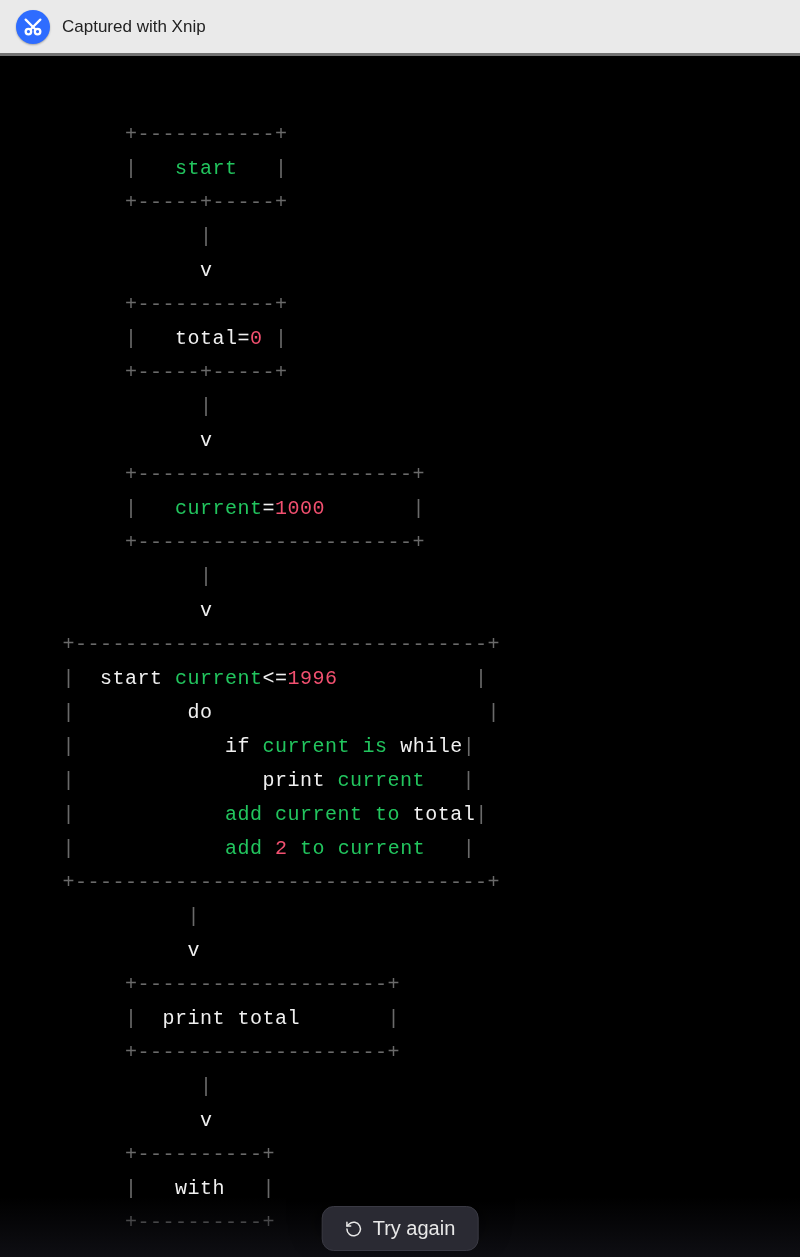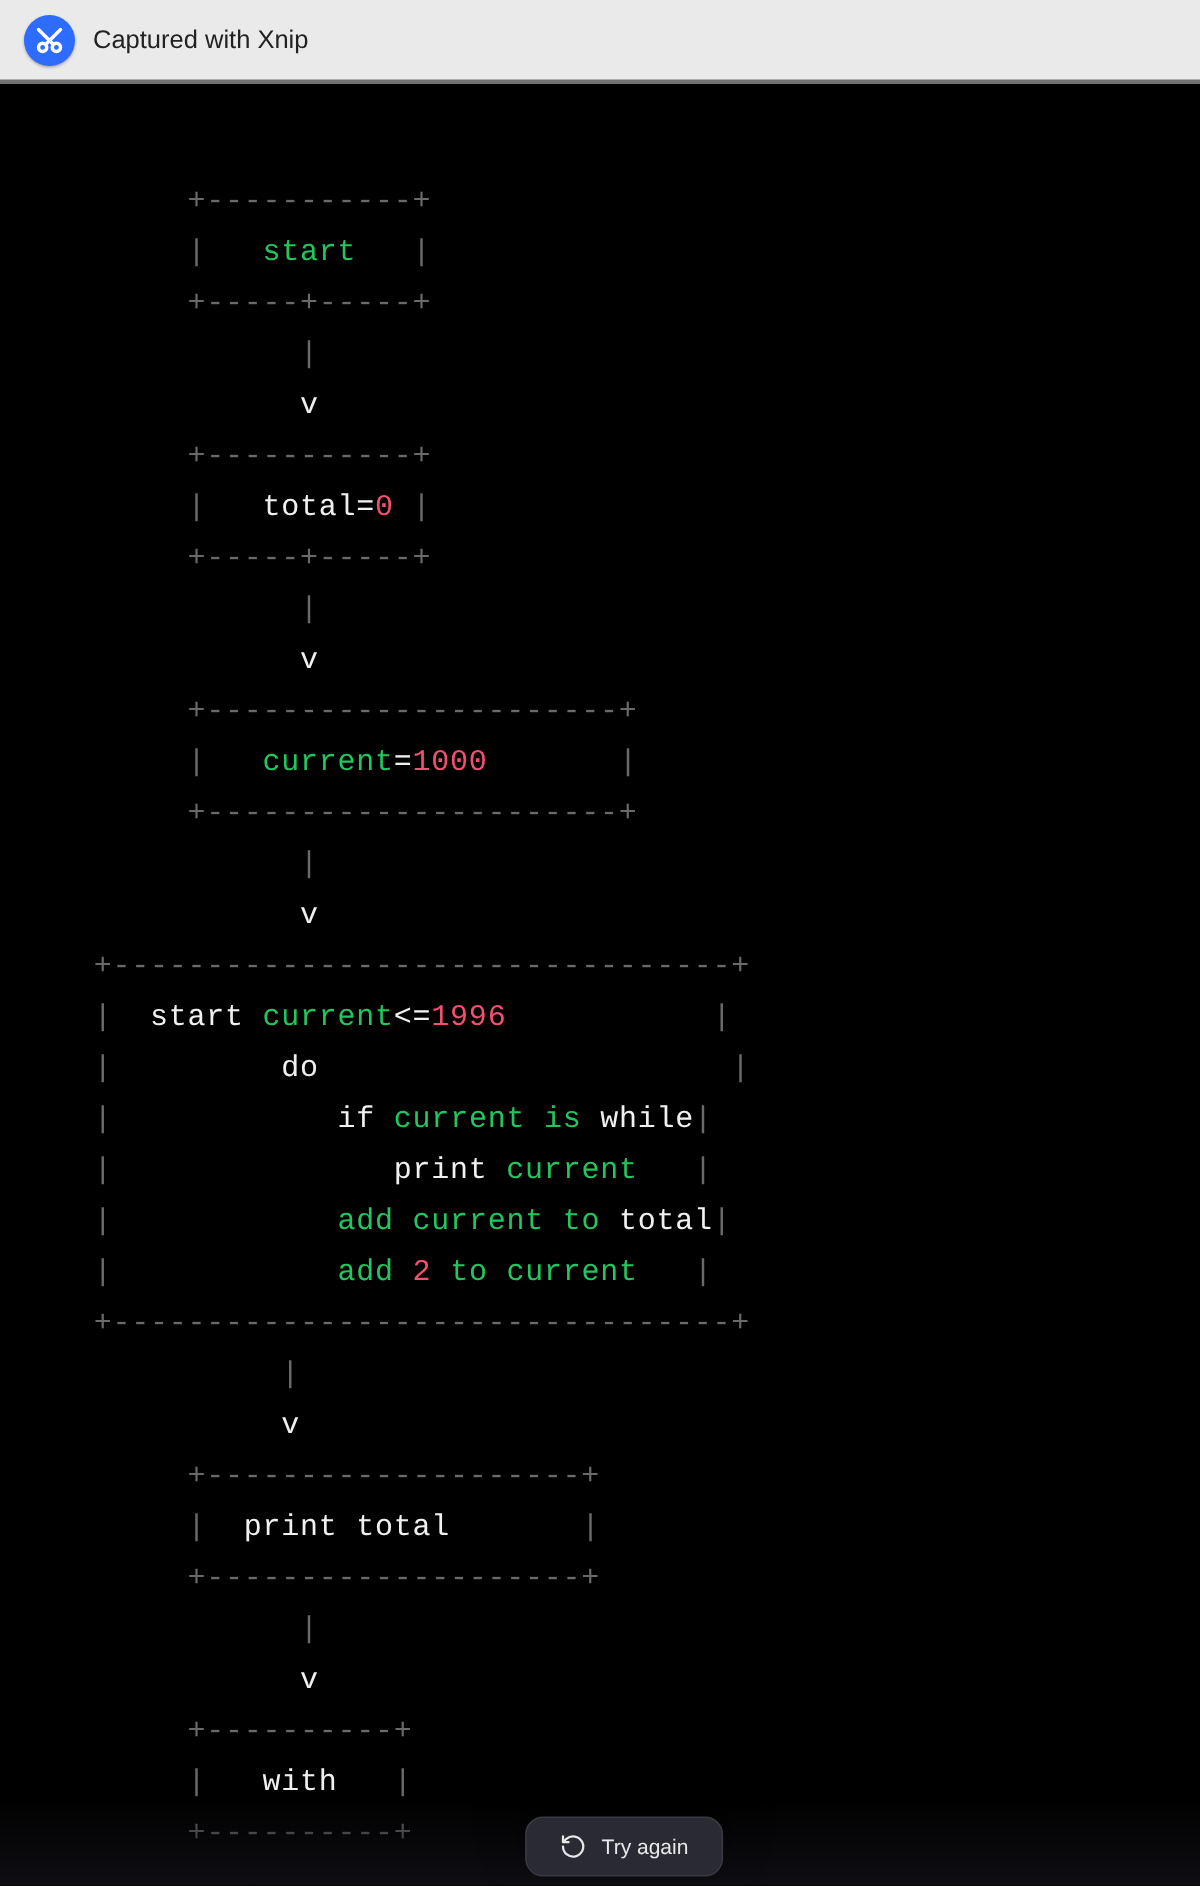--- a/index.html
+++ b/index.html
@@ -57,24 +57,23 @@
       transform: translateX(-50%);
       background: #2a2a33;
       border: 1px solid #3a3a44;
       border-radius: 12px;
       padding: 10px 22px;
       display: flex;
       align-items: center;
       gap: 10px;
       color: #e8e8e8;
       font-family: -apple-system, BlinkMacSystemFont, sans-serif;
-      font-size: 14px;
+      font-size: 20px;
       cursor: pointer;
       box-shadow: 0 -20px 30px rgba(0,0,0,0.8);
-      margin-left: 16px;
     }
     .footer-btn svg { width: 18px; height: 18px; }
     .footer-shadow {
       position: absolute;
       bottom: 0;
       left: 0; right: 0;
       height: 60px;
       background: linear-gradient(to top, rgba(15,15,20,0.95) 0%, rgba(0,0,0,0) 100%);
       pointer-events: none;
     }

